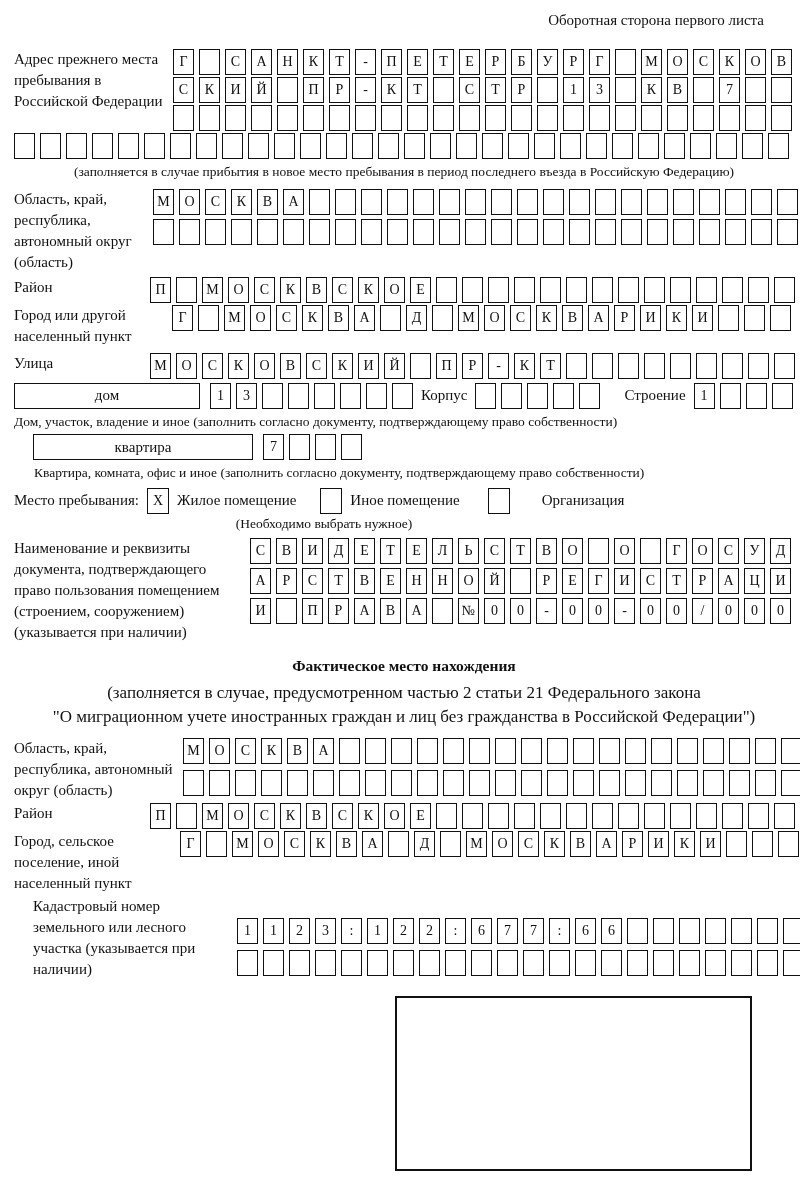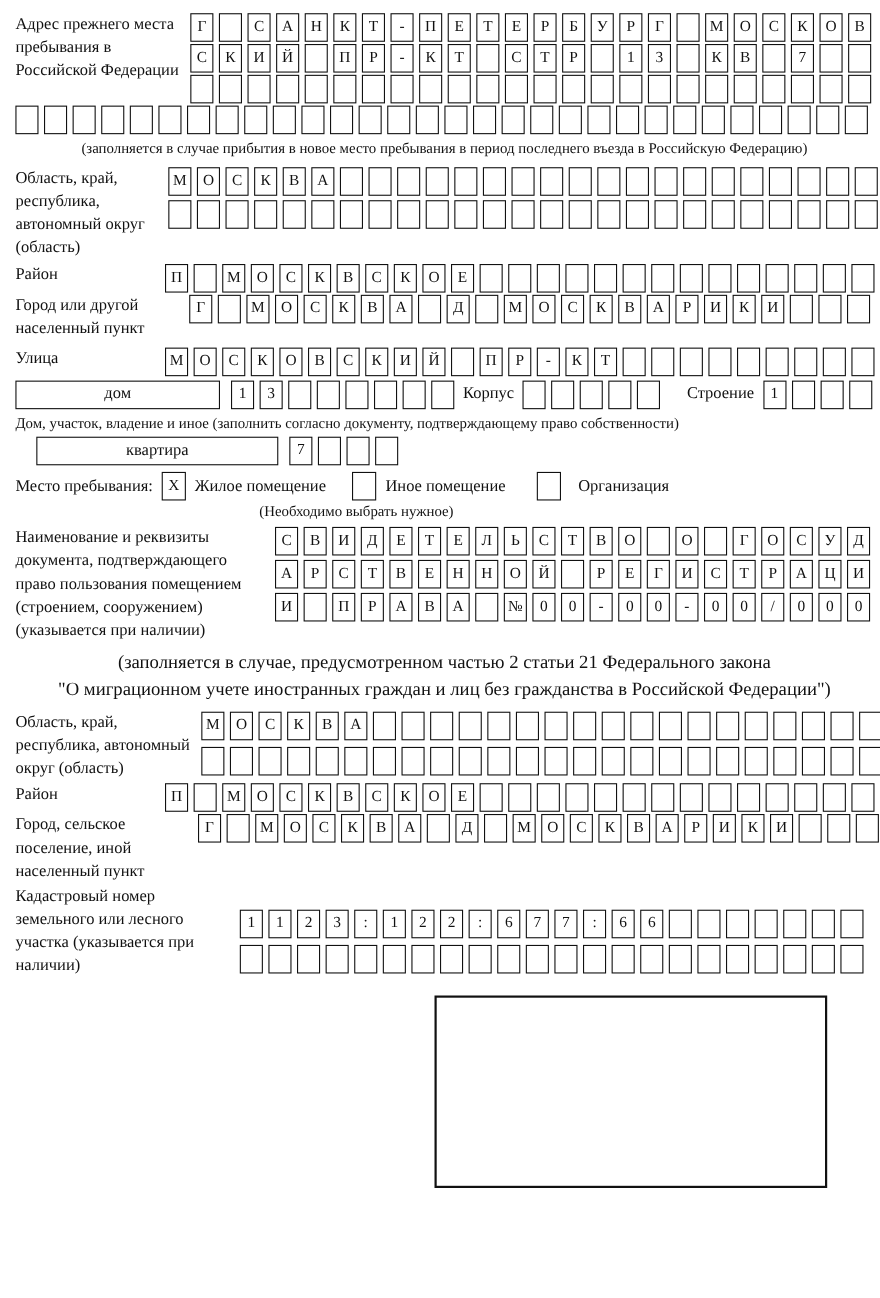--- a/index.html
+++ b/index.html
@@ -24,21 +24,21 @@
   .label{font-size:15px;line-height:1.4;flex:0 0 auto;box-sizing:border-box;padding-right:6px;}
 
   .w-prev{width:159px;}
   .w-region{width:139px;}
   .w-district{width:136px;}
   .w-city{width:158px;}
   .w-street{width:136px;}
   .w-doc{width:236px;}
   .w-region2{width:169px;}
   .w-city2{width:166px;}
-  .w-cad{width:204px;}
+  .w-cad{width:204px;margin-left:19px;}
 
   .fullrow{margin-top:2px;}
   .caption{font-size:13.5px;text-align:center;line-height:1.3;}
   .sec-title{font-size:16px;font-weight:bold;text-align:center;}
 
   .bigbox{
     box-sizing:border-box;height:26px;border:1.6px solid #111;
     display:flex;align-items:center;justify-content:center;font-size:15px;flex:0 0 auto;
   }
   .house-row,.apt-row{display:flex;align-items:center;}
@@ -58,20 +58,21 @@
   .stamp-box{box-sizing:border-box;width:357px;height:175px;border:2px solid #111;margin-left:15px;background:#fff;}
 
   .mb2{margin-bottom:2px;}.mb4{margin-bottom:4px;}.mb6{margin-bottom:6px;}
   .mb8{margin-bottom:8px;}
 </style>
 </head>
 <body>
 
 <div class="page">
 
+  <div class="header-note">Оборотная сторона первого листа</div>
 
   <div class="field">
     <div class="label w-prev">Адрес прежнего места пребывания в Российской Федерации</div>
     <div class="cells-col">
       <div class="cells">
           <span class="cell">Г</span>
           <span class="cell"></span>
           <span class="cell">С</span>
           <span class="cell">А</span>
           <span class="cell">Н</span>
@@ -368,29 +369,30 @@
 
   <div class="apt-row mb4">
     <div class="bigbox" style="width:220px;margin-left:19px;">квартира</div>
     <div class="cells" style="margin-left:10px;">
         <span class="cell">7</span>
         <span class="cell"></span>
         <span class="cell"></span>
         <span class="cell"></span>
       </div>
   </div>
+  <div class="caption mb2" style="text-align:left;margin-left:20px;">Квартира, комната, офис и иное (заполнить согласно документу, подтверждающему право собственности)</div>
 
   <div class="stay-row">
     <span style="margin-right:8px;">Место пребывания:</span>
     <span class="checkbox">X</span>
     <span style="margin:0 24px 0 8px;">Жилое помещение</span>
     <span class="checkbox"></span>
     <span style="margin:0 28px 0 8px;">Иное помещение</span>
     <span class="checkbox"></span>
-    <span style="margin-left:16px;">Организация</span>
+    <span style="margin-left:32px;">Организация</span>
   </div>
   <div class="hint mb6">(Необходимо выбрать нужное)</div>
 
   <div class="field">
     <div class="label w-doc">Наименование и реквизиты документа, подтверждающего право пользования помещением (строением, сооружением) (указывается при наличии)</div>
     <div class="cells-col" style="gap:4px;">
       <div class="cells">
           <span class="cell">С</span>
           <span class="cell">В</span>
           <span class="cell">И</span>
@@ -455,20 +457,21 @@
           <span class="cell">0</span>
           <span class="cell">0</span>
           <span class="cell">/</span>
           <span class="cell">0</span>
           <span class="cell">0</span>
           <span class="cell">0</span>
         </div>
     </div>
   </div>
 
+  <div class="fact-title">Фактическое место нахождения</div>
   <div class="fact-note mb8">
     <div>(заполняется в случае, предусмотренном частью 2 статьи 21 Федерального закона</div>
     <div>"О миграционном учете иностранных граждан и лиц без гражданства в Российской Федерации")</div>
   </div>
 
   <div class="field mb2">
     <div class="label w-region2">Область, край, республика, автономный округ (область)</div>
     <div class="cells-col" style="gap:6px;">
       <div class="cells">
           <span class="cell">М</span>

